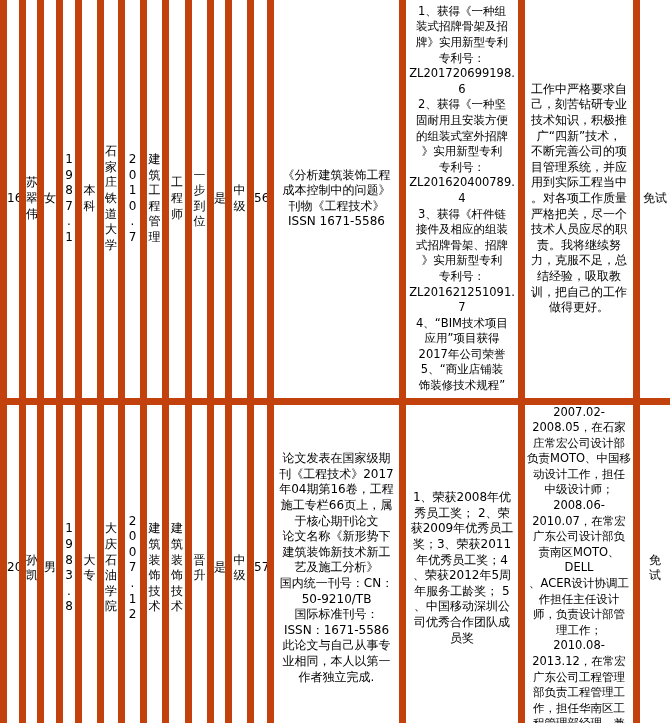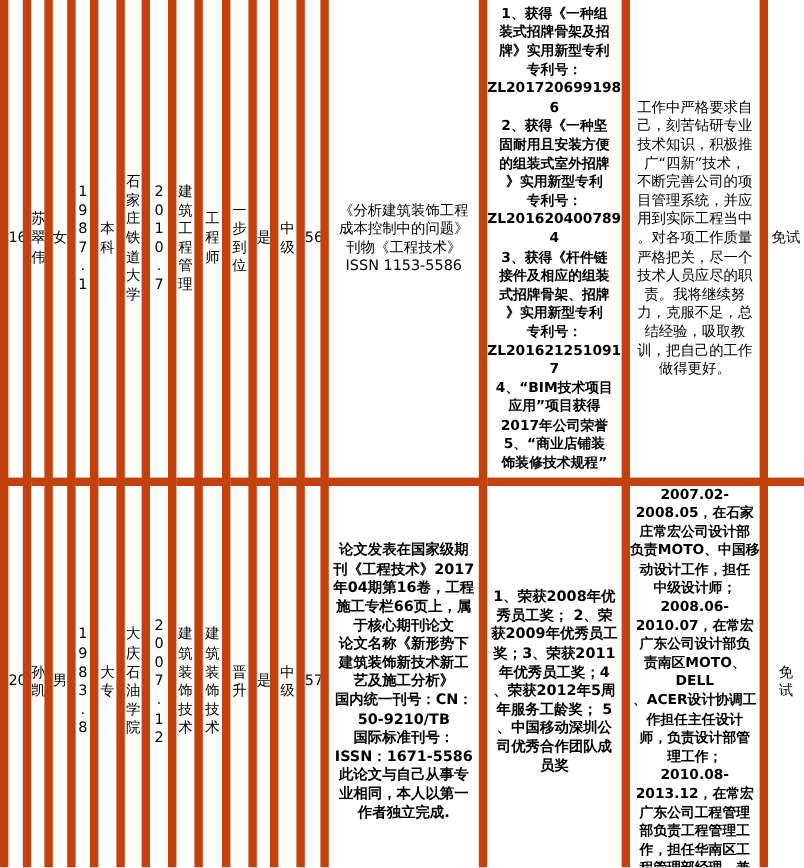--- a/index.html
+++ b/index.html
@@ -27,21 +27,21 @@
     text-align: center;
     padding: 0;
     overflow: hidden;
     white-space: pre-wrap;
     line-height: 15.6px;
     word-break: keep-all;
   }
   table.grid tr:first-child td { border-top: none; }
   tr.row13 { height: 401px; }
   tr.row14 { height: 320px; }
-  td.left { text-align: left; padding: 0 2px; font-weight: bold; }
+  td.left { text-align: left; padding: 0 2px; }
   td.lh18 { line-height: 18.3px; }
   td.lh16 { line-height: 16px; }
   td.fs11 { font-size: 11.5px; }
 </style>
 </head>
 <body>
 
 <div class="doc">
   <table class="grid">
     <colgroup>
@@ -104,21 +104,21 @@
 步
 到
 位</td>
       <td>是</td>
       <td>中
 级</td>
       <td>56</td>
       <td class="lh18">《分析建筑装饰工程
 成本控制中的问题》
 刊物《工程技术》
-ISSN 1153-5586</td>
+ISSN 1671-5586</td>
       <td class="left fs11">1、获得《一种组
 装式招牌骨架及招
 牌》实用新型专利
 专利号：
 ZL201720699198.
 6
 2、获得《一种坚
 固耐用且安装方便
 的组装式室外招牌
 》实用新型专利

